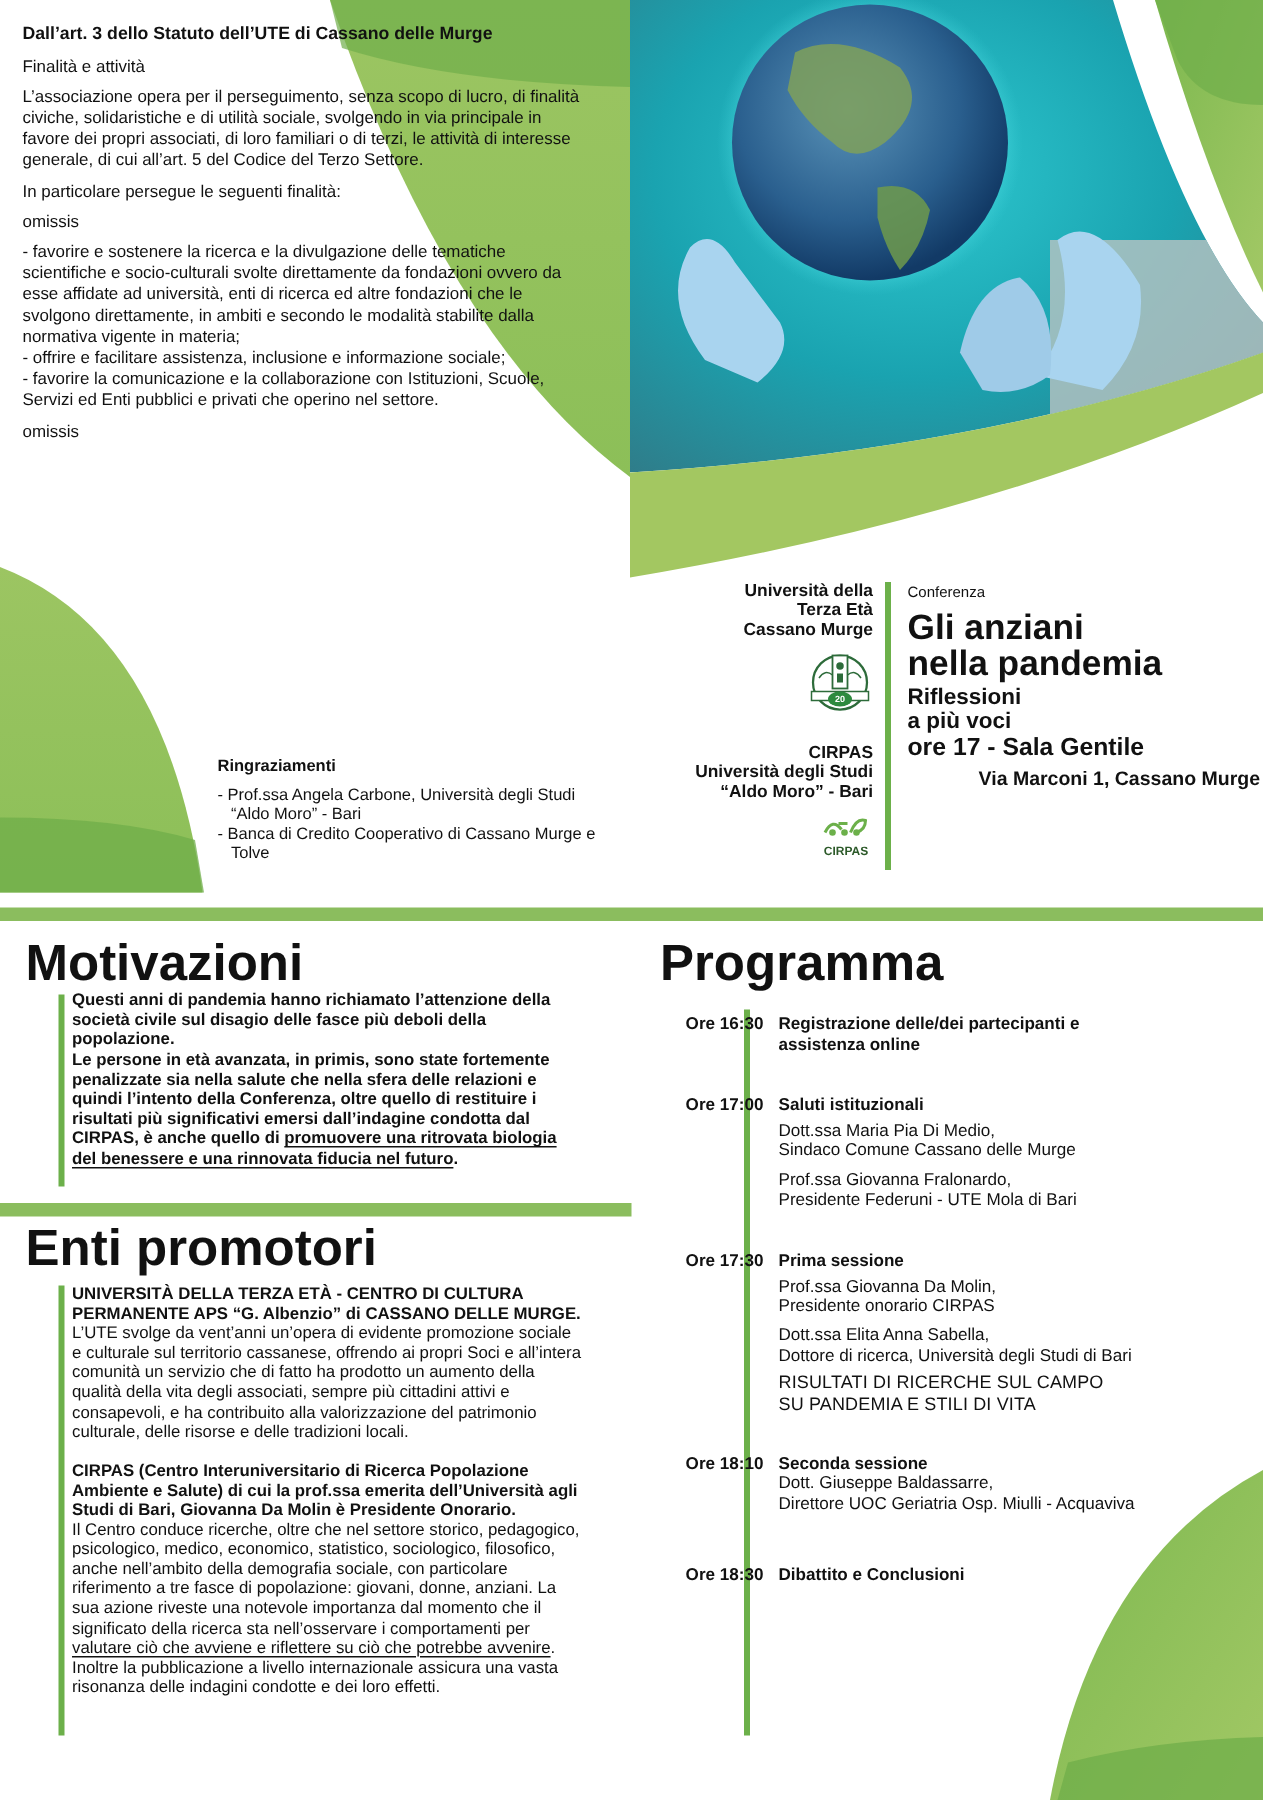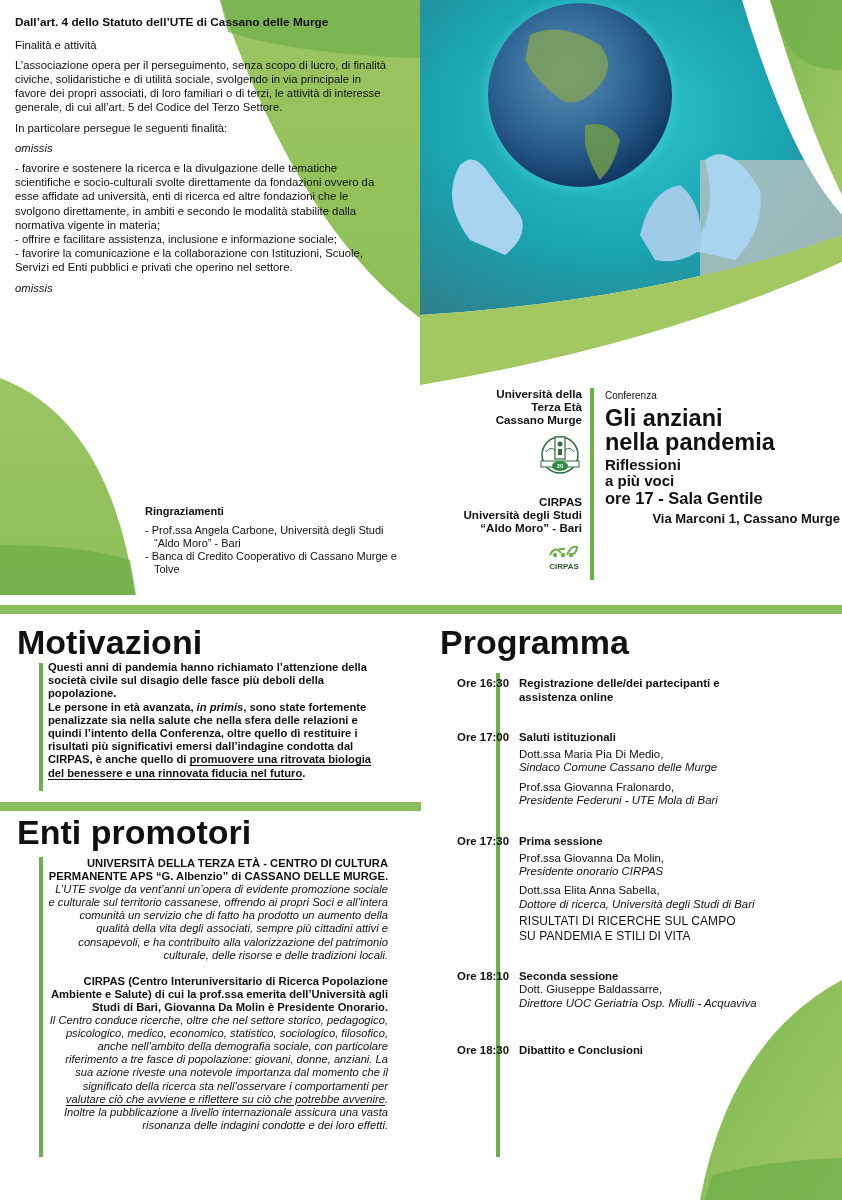--- a/index.html
+++ b/index.html
@@ -2,21 +2,21 @@
 <html><head>
 <meta charset="utf-8">
 <style>
   html, body { margin:0; padding:0; }
   body { width:842px; height:1200px; position:relative; overflow:hidden; background:#ffffff;
          font-family:"Liberation Sans", sans-serif; color:#111; }
   .abs { position:absolute; }
   .deco { position:absolute; left:0; top:0; width:842px; height:1200px; pointer-events:none; }
   .t { font-size:11.3px; line-height:14.2px; margin:0; }
   .b { font-weight:bold; }
-  .i { font-style:italic; }
+  .i { }
   .u { text-decoration:underline; text-underline-offset:2px; }
   p { margin:0; }
 
   
   #statute { left:15px; top:15px; width:380px; }
   #statute .title { font-weight:bold; font-size:11.8px; line-height:14.5px; margin-bottom:8px; }
   #statute .para { font-size:11.3px; line-height:14.2px; margin-bottom:6px; }
 
   
   #thanks { left:145px; top:505px; width:260px; font-size:11px; line-height:13px; }
@@ -37,21 +37,21 @@
   
   .hbar { position:absolute; background:#8bbd5e; height:9px; }
 
   h2 { margin:0; font-weight:bold; font-size:34px; line-height:30px; color:#111; }
   .vbar { position:absolute; width:4px; background:#6cb04a; }
 
   #motiv-title { left:17px; top:627px; }
   #motiv-text { left:48px; top:661px; width:330px; font-size:11.2px; line-height:13.2px; font-weight:bold; }
   #enti-title { left:17px; top:817px; }
   #enti-text { left:48px; top:857px; width:340px; font-size:11.2px; line-height:13.1px; }
-  #enti-text .blk { margin-bottom:13px;text-align:right; }
+  #enti-text .blk { margin-bottom:13px; }
 
   #prog-title { left:440px; top:627px; }
   #prog { left:451px; top:676px; width:405px; }
   .row { display:flex; margin-bottom:16px; }
   .row .time { width:58px; text-align:right; font-weight:bold; font-size:11.4px; line-height:14px; padding-right:10px; }
   .row .body { flex:1; font-size:11.4px; line-height:13.4px; }
   .row .body .head { font-weight:bold; line-height:14px; margin-bottom:4px; }
   .row .body .person { margin-bottom:6px; }
   .row .body .talk { font-size:12px; line-height:14.5px; letter-spacing:0.1px; text-transform:uppercase; }
 </style>
@@ -109,21 +109,21 @@
   <path d="M770,0 L842,0 L842,70 Q800,70 785,40 Z" fill="#6fae4a" opacity="0.7"></path>
 
   <path d="M0,378 Q110,420 135,595 L0,595 Z" fill="url(#gB)"></path>
   <path d="M0,545 Q80,545 130,560 L136,595 L0,595 Z" fill="#6fae4a" opacity="0.75"></path>
 
   <path d="M842,980 Q730,1040 700,1200 L842,1200 Z" fill="url(#gA)"></path>
   <path d="M842,1158 Q770,1160 712,1175 L705,1200 L842,1200 Z" fill="#6fae4a" opacity="0.75"></path>
 </svg>
 
 <div id="statute" class="abs">
-  <p class="title">Dall’art. 4 dello Statuto dell’UTE di Cassano delle Murge</p>
+  <p class="title">Dall’art. 3 dello Statuto dell’UTE di Cassano delle Murge</p>
   <p class="para">Finalità e attività</p>
   <p class="para">L’associazione opera per il perseguimento, senza scopo di lucro, di finalità civiche, solidaristiche e di utilità sociale, svolgendo in via principale in favore dei propri associati, di loro familiari o di terzi, le attività di interesse generale, di cui all’art. 5 del Codice del Terzo Settore.</p>
   <p class="para">In particolare persegue le seguenti finalità:</p>
   <p class="para i">omissis</p>
   <p class="t">- favorire e sostenere la ricerca e la divulgazione delle tematiche scientifiche e socio-culturali svolte direttamente da fondazioni ovvero da esse affidate ad università, enti di ricerca ed altre fondazioni che le svolgono direttamente, in ambiti e secondo le modalità stabilite dalla normativa vigente in materia;</p>
   <p class="t">- offrire e facilitare assistenza, inclusione e informazione sociale;</p>
   <p class="t" style="margin-bottom:6px">- favorire la comunicazione e la collaborazione con Istituzioni, Scuole, Servizi ed Enti pubblici e privati che operino nel settore.</p>
   <p class="t i">omissis</p>
 </div>
 

